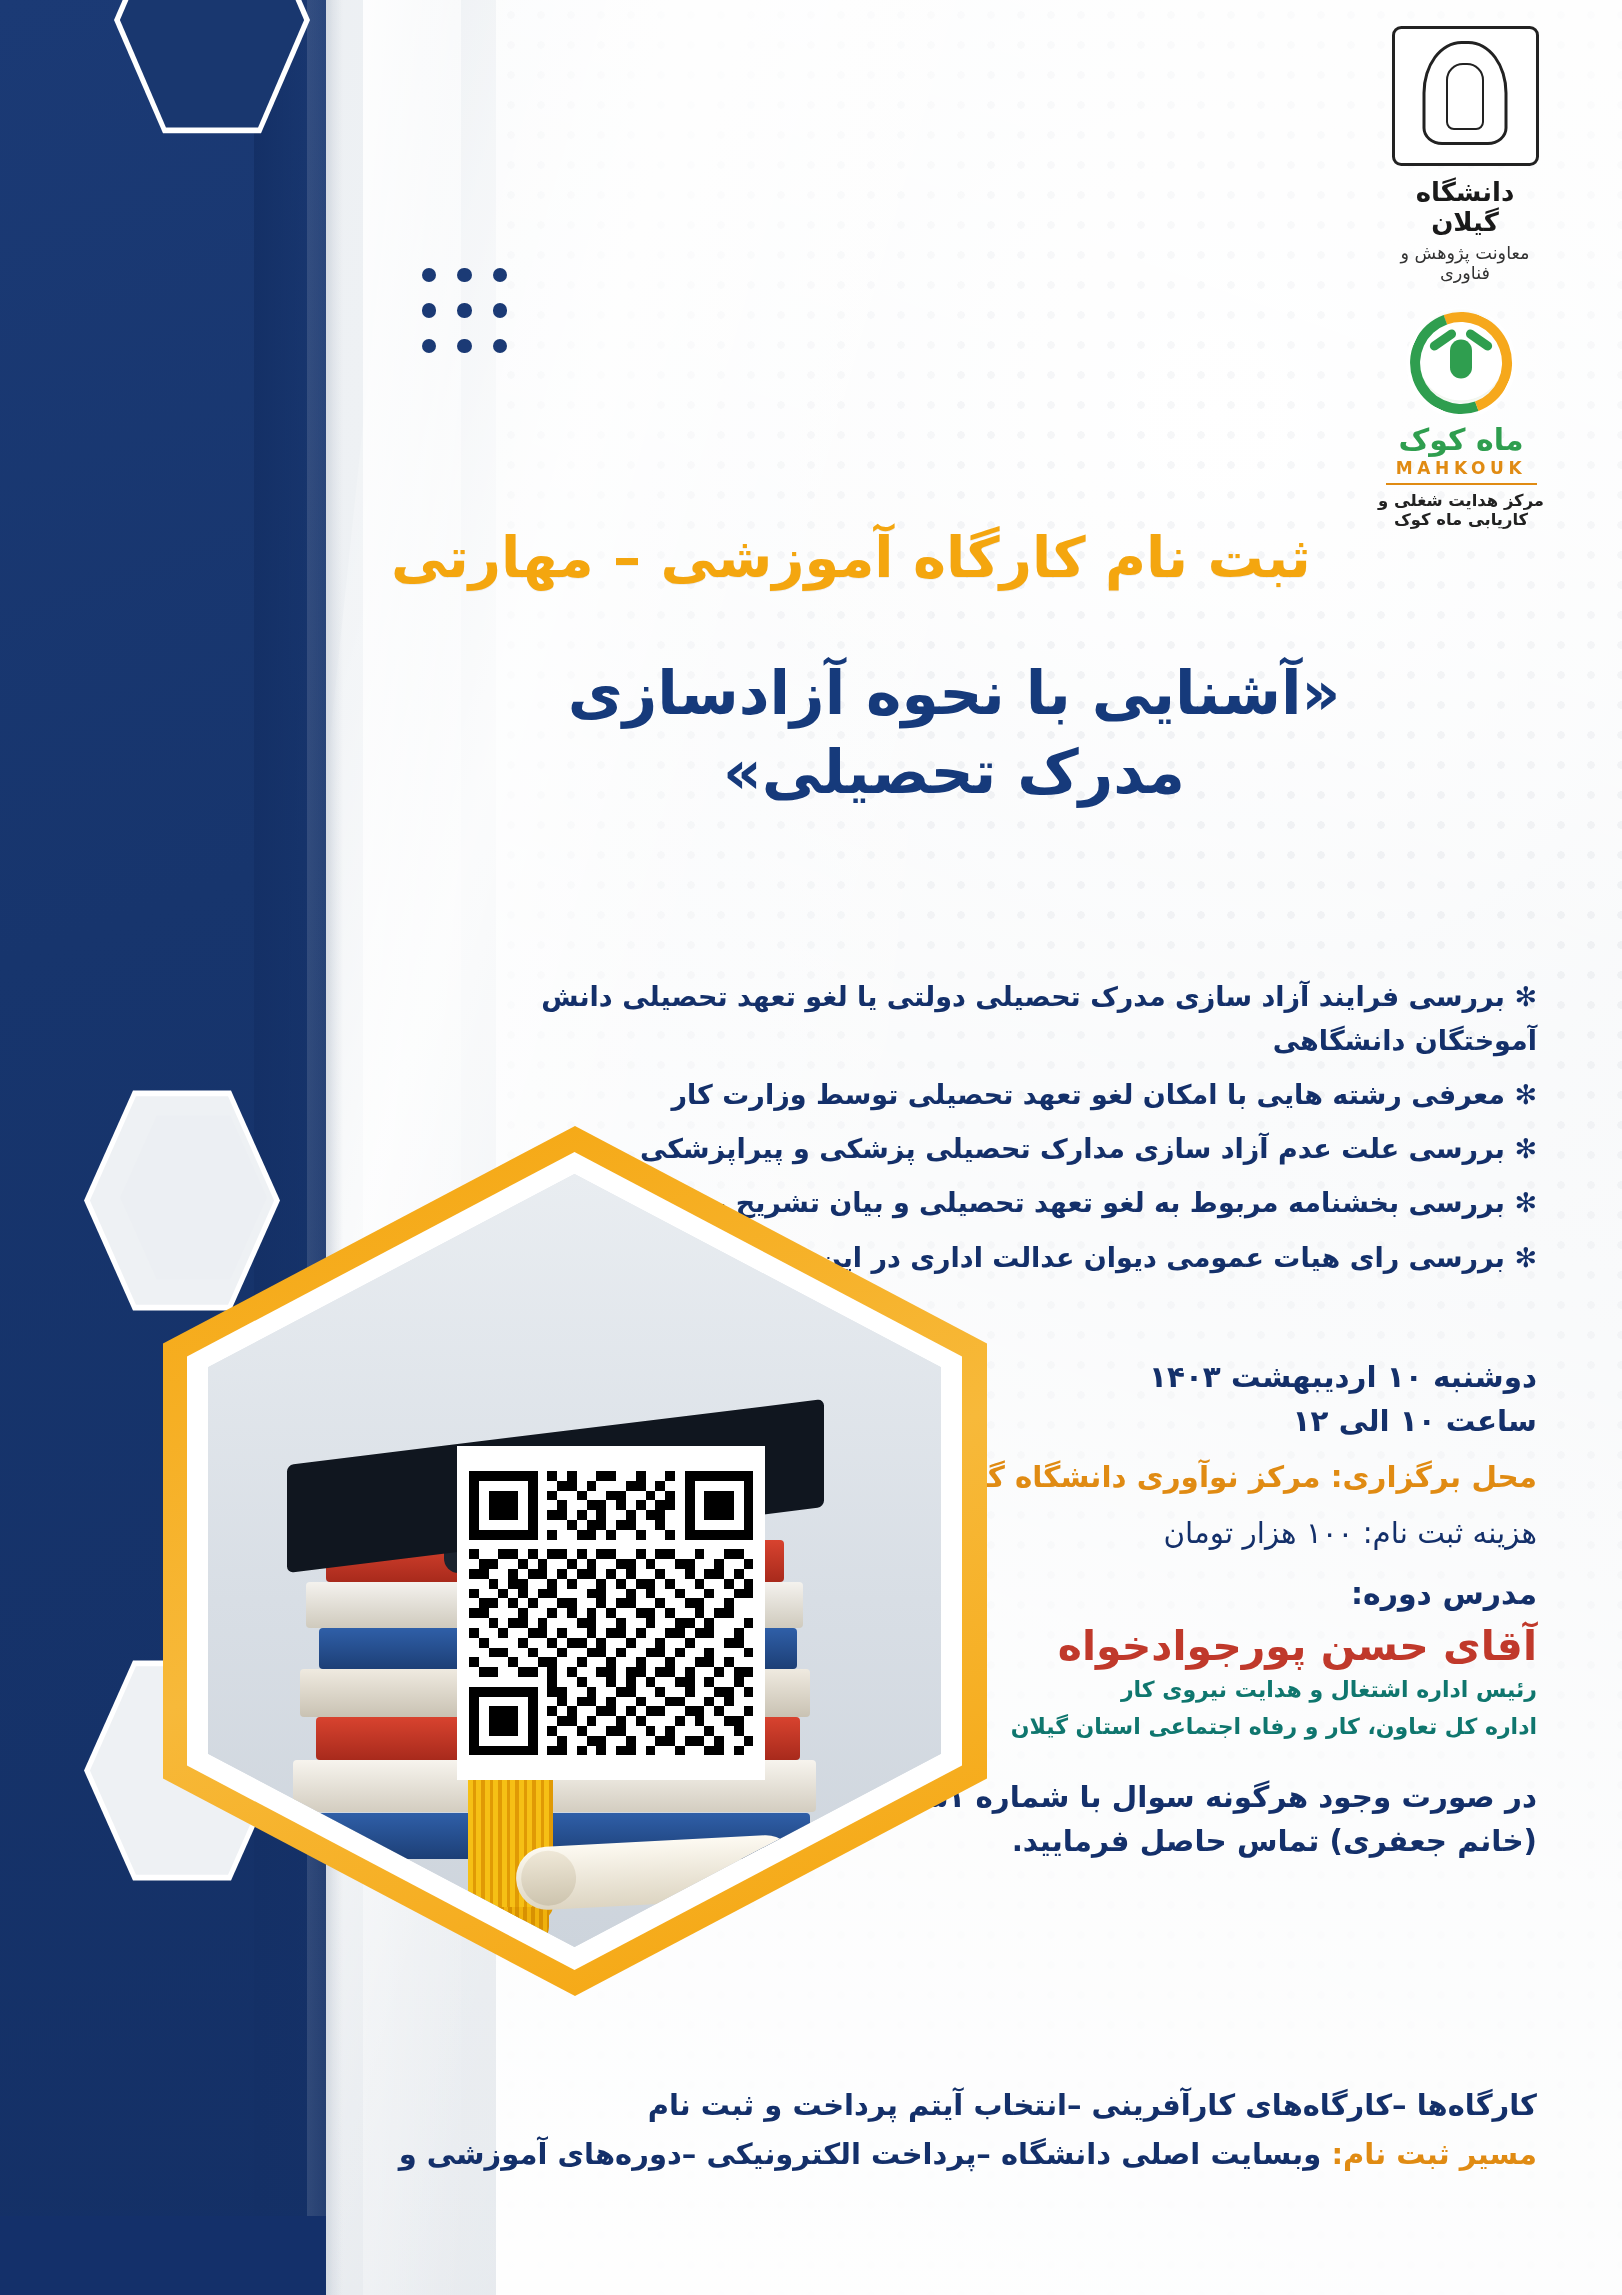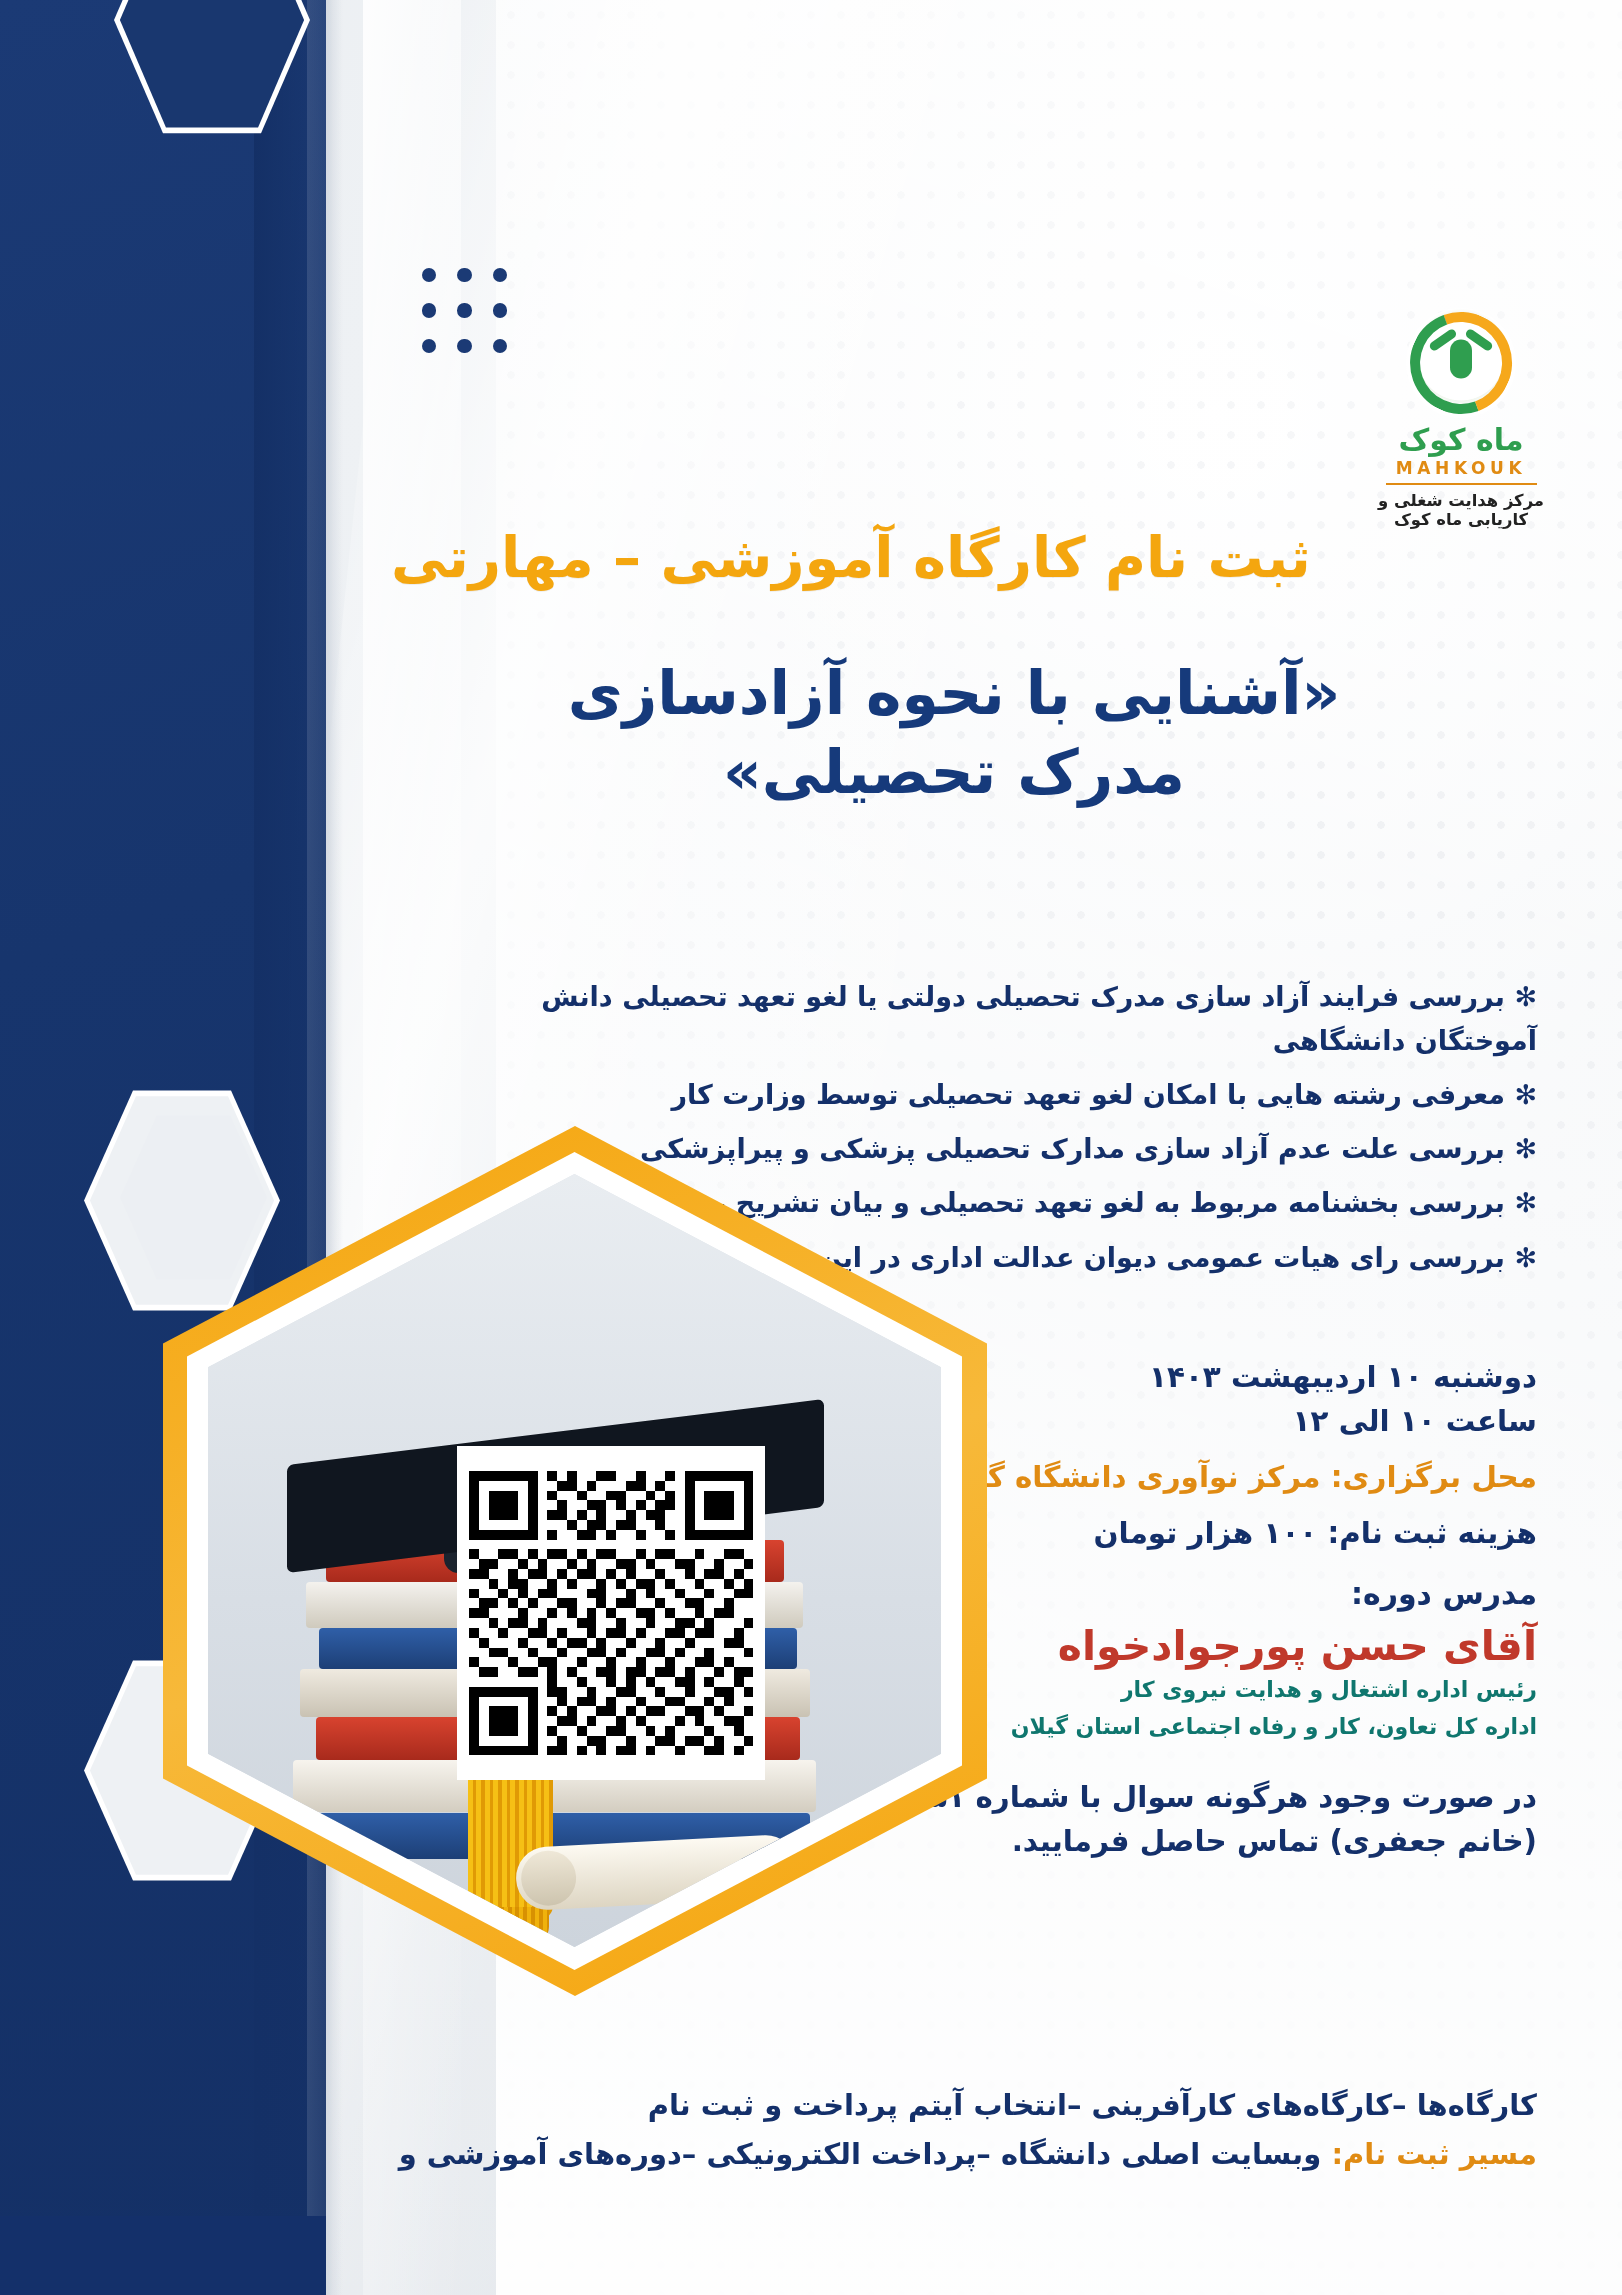--- a/index.html
+++ b/index.html
@@ -330,21 +330,21 @@
   .venue {
     margin-top: 17px;
     font-size: 29.4px;
     font-weight: bold;
     color: #e08b13;
   }
   .venue .lbl { color: #e08b13; }
   .fee {
     margin-top: 22px;
     font-size: 29.4px;
-    font-weight: bold;
+    font-weight: normal;
     color: #14306a;
   }
   .lecturer-label {
     margin-top: 26px;
     font-size: 30px;
     font-weight: bold;
   }
   .lecturer-name {
     margin-top: 11px;
     font-size: 41px;
@@ -523,20 +523,25 @@
       <i></i>
       <i></i>
       <i></i>
       <i></i>
       <i></i>
       <i></i>
       <i></i>
       <i></i>
   </div>
 
+  <div class="logo-uni">
+    <div class="mark"></div>
+    <div class="l1">دانشگاه گیلان</div>
+    <div class="l2">معاونت پژوهش و فناوری</div>
+  </div>
 
   <div class="logo-mah">
     <div class="emblem">
         <i></i>
       </div>
     <div class="name-fa">ماه کوک</div>
     <div class="name-en">MAHKOUK</div>
     <div class="rule"></div>
     <div class="tag">مرکز هدایت شغلی و کاریابی ماه کوک</div>
   </div>

